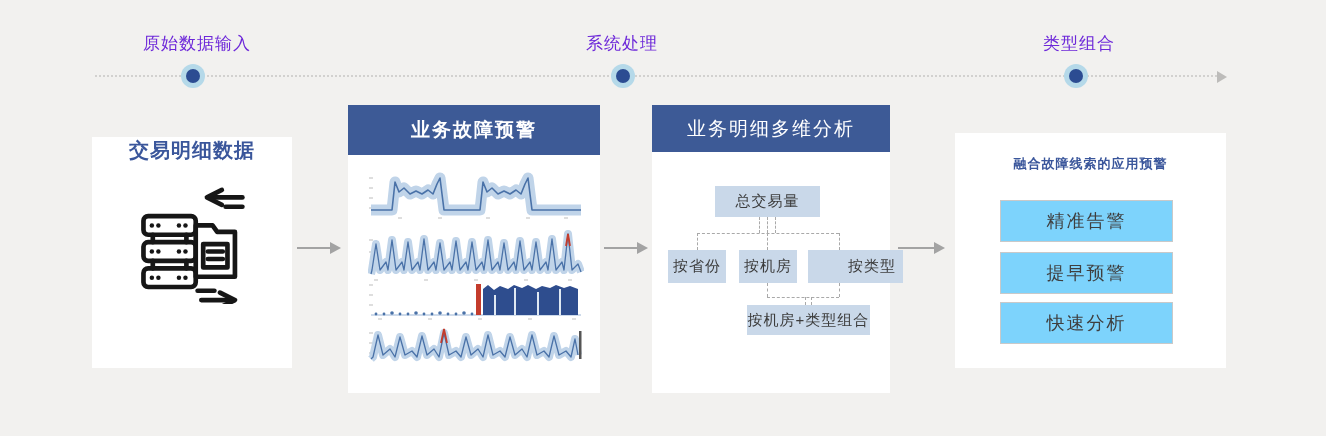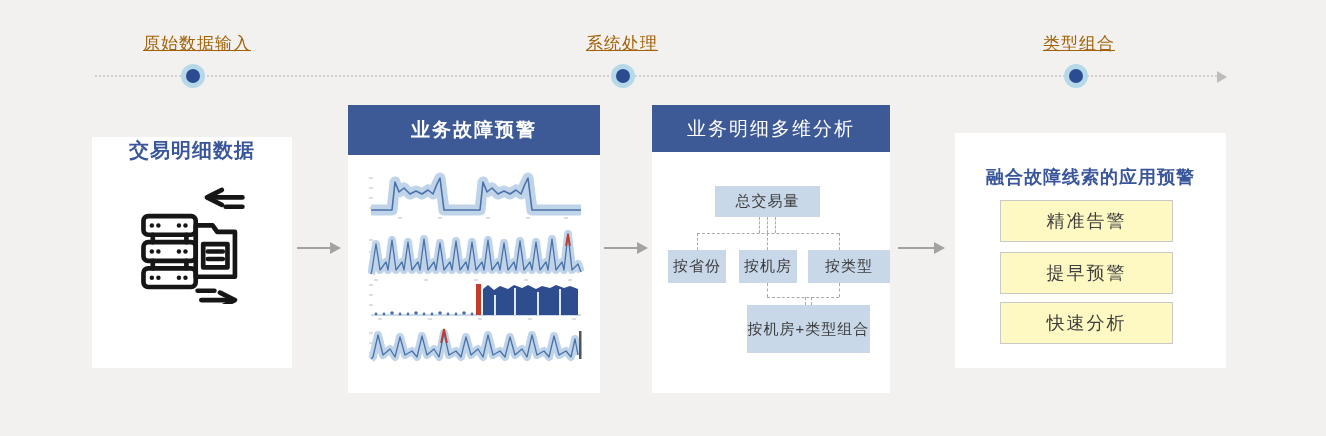--- a/index.html
+++ b/index.html
@@ -5,38 +5,38 @@
   html,body{margin:0;padding:0;}
   body{font-family:"Liberation Sans","DejaVu Sans",sans-serif;background:#e9e8e6;}
   .stage{position:relative;width:1326px;height:436px;background:#f2f1ef;overflow:hidden;}
   .abs{position:absolute;}
 
   
   .tl-line{left:95px;top:75px;width:1122px;height:0;border-top:2px dotted #d2d1cf;}
   .tl-arrowhead{left:1217px;top:71px;width:0;height:0;border-left:10px solid #bdbcba;border-top:6px solid transparent;border-bottom:6px solid transparent;}
   .tl-dot-halo{width:24px;height:24px;border-radius:50%;background:#b5d9e9;top:64px;}
   .tl-dot-core{position:absolute;left:5px;top:5px;width:14px;height:14px;border-radius:50%;background:#2c4c92;}
-  .tl-label{top:32px;width:220px;text-align:center;font-size:17px;color:#a16207;letter-spacing:1px;text-decoration:underline;}
+  .tl-label{top:32px;width:220px;text-align:center;font-size:17px;color:#6d28d9;letter-spacing:1px;}
 
   
   .card{background:#ffffff;}
   .card-title{font-weight:bold;font-size:20px;color:#3a569b;text-align:center;letter-spacing:1px;}
   .hdr{background:#3d5a96;color:#ffffff;font-size:19px;letter-spacing:2px;display:flex;align-items:center;justify-content:center;}
 
   
   .flow-arrow .shaft{position:absolute;left:0;top:5px;height:2px;background:#a3a3a3;}
   .flow-arrow .head{position:absolute;top:0;width:0;height:0;border-left:11px solid #a3a3a3;border-top:6px solid transparent;border-bottom:6px solid transparent;}
 
   
   .tnode{background:#c9d8e9;color:#3c3c3c;font-size:15px;display:flex;align-items:center;justify-content:center;letter-spacing:1px;}
   .dashv{border-left:1px dashed #a9a9a9;width:0;}
   .dashh{border-top:1px dashed #a9a9a9;height:0;}
 
   
-  .out-item{border:1px solid #c9c9c9;background:#fef9c3;color:#3f3f3f;font-size:18px;display:flex;align-items:center;justify-content:center;letter-spacing:2px;font-family:Liberation Mono, monospace;}
+  .out-item{border:1px solid #c9c9c9;background:#7dd3fc;color:#3f3f3f;font-size:18px;display:flex;align-items:center;justify-content:center;letter-spacing:2px;font-family:Liberation Mono, monospace;}
 </style>
 </head>
 <body>
 
 <div class="stage">
 
   <div class="abs tl-line"></div>
   <div class="abs tl-arrowhead"></div>
 
   <div class="abs tl-label" style="left:87px;">原始数据输入</div>
@@ -214,36 +214,36 @@
     <div class="abs dashv" style="left:107px;top:112px;height:16px;"></div>
     <div class="abs dashv" style="left:115px;top:112px;height:16px;"></div>
     <div class="abs dashv" style="left:123px;top:112px;height:16px;"></div>
     <div class="abs dashh" style="left:45px;top:128px;width:142px;"></div>
     <div class="abs dashv" style="left:45px;top:128px;height:17px;"></div>
     <div class="abs dashv" style="left:115px;top:128px;height:17px;"></div>
     <div class="abs dashv" style="left:187px;top:128px;height:17px;"></div>
 
     <div class="abs tnode" style="left:16px;top:145px;width:58px;height:33px;">按省份</div>
     <div class="abs tnode" style="left:87px;top:145px;width:58px;height:33px;">按机房</div>
-    <div class="abs tnode" style="left:156px;top:145px;width:82px;height:33px;">按类型</div>
+    <div class="abs tnode" style="left:156px;top:145px;width:62px;height:33px;padding-left:33px;">按类型</div>
 
     <div class="abs dashv" style="left:115px;top:178px;height:14px;"></div>
     <div class="abs dashv" style="left:187px;top:178px;height:14px;"></div>
     <div class="abs dashh" style="left:115px;top:192px;width:72px;"></div>
     <div class="abs dashv" style="left:153px;top:192px;height:8px;"></div>
     <div class="abs dashv" style="left:159px;top:192px;height:8px;"></div>
 
-    <div class="abs tnode" style="left:95px;top:200px;width:123px;height:48px;">按机房+类型组合</div>
+    <div class="abs tnode" style="left:95px;top:200px;width:123px;height:30px;">按机房+类型组合</div>
   </div>
 
   <div class="abs flow-arrow" style="left:898px;top:242px;width:47px;height:12px;">
     <div class="shaft" style="width:37px;"></div>
       <div class="head" style="left:36px;"></div>
   </div>
 
   <div class="abs card" style="left:955px;top:133px;width:271px;height:235px;">
-    <div class="card-title" style="margin-top:32px;font-size:18px;">融合故障线索的应用预警</div>
+    <div class="card-title" style="margin-top:22px;font-size:13px;">融合故障线索的应用预警</div>
     <div class="abs out-item" style="left:45px;top:67px;width:171px;height:40px;">精准告警</div>
     <div class="abs out-item" style="left:45px;top:119px;width:171px;height:40px;">提早预警</div>
     <div class="abs out-item" style="left:45px;top:169px;width:171px;height:40px;">快速分析</div>
   </div>
 
 </div>
 
 </body></html>

